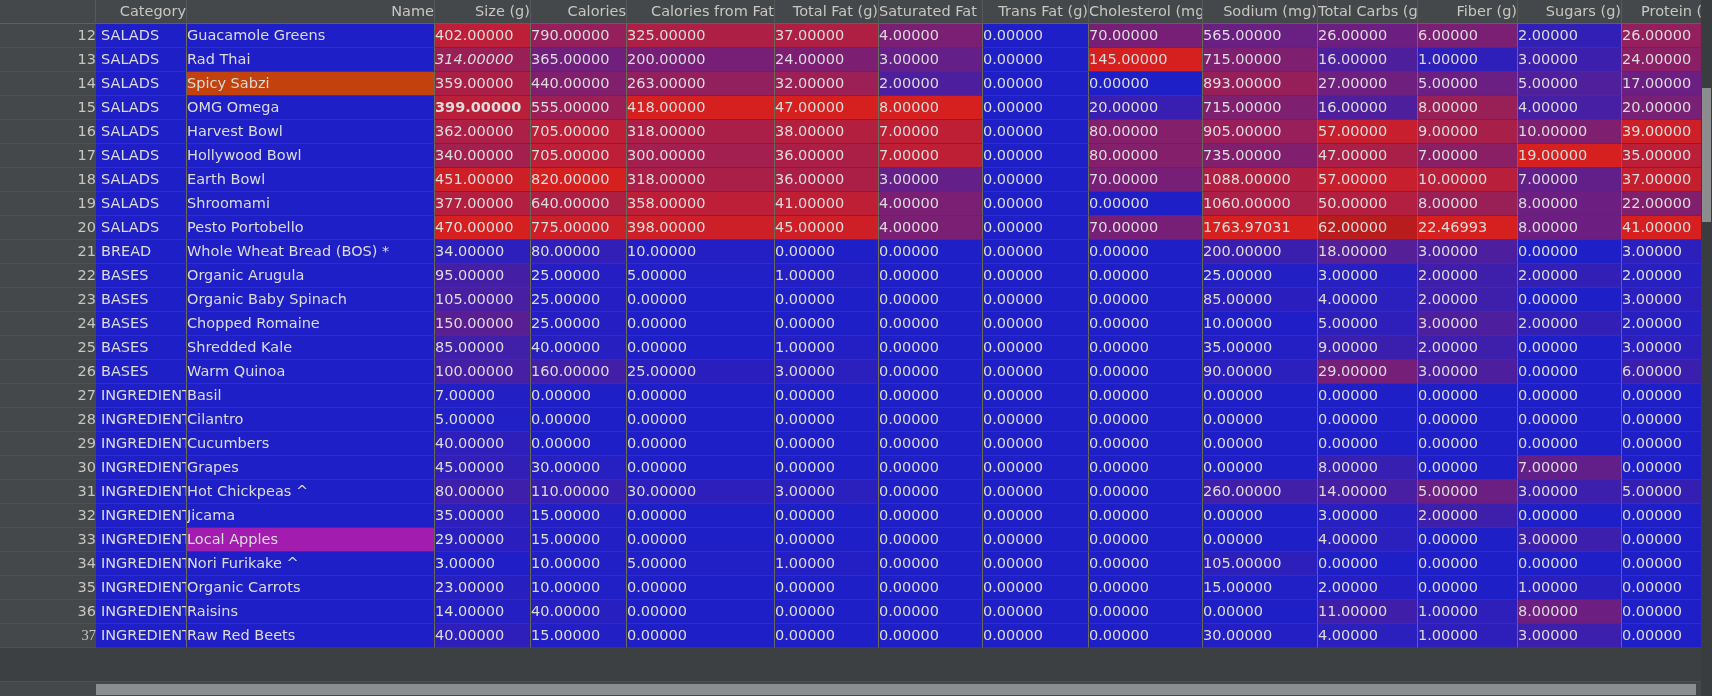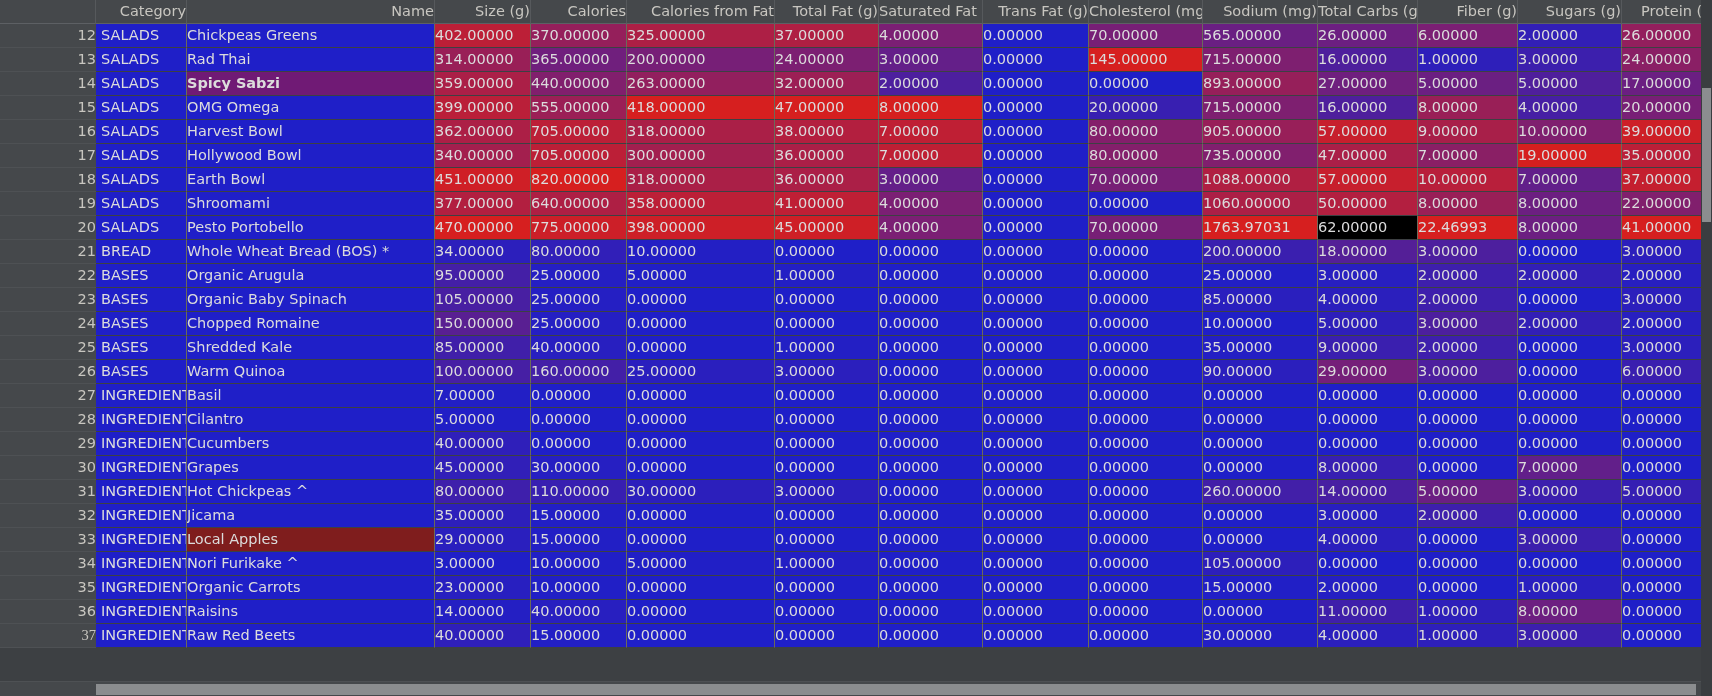--- a/index.html
+++ b/index.html
@@ -121,73 +121,73 @@
           <th style="width: 100px;">Total Carbs (g)</th>
           <th style="width: 100px;">Fiber (g)</th>
           <th style="width: 104px;">Sugars (g)</th>
           <th style="width: 96px;">Protein (g)</th>
         </tr>
     </thead>
     <tbody id="grid-body">
         <tr>
           <td class="idx" style="width: 96px;">12</td>
           <td class="cell txt catcell" style="width: 91px; background: rgb(31, 31, 200);">SALADS</td>
-          <td class="cell txt" style="width: 248px; background: rgb(31, 31, 200);">Chickpeas Greens</td>
+          <td class="cell txt" style="width: 248px; background: rgb(31, 31, 200);">Guacamole Greens</td>
           <td class="cell num" style="width: 96px; background: rgb(188, 31, 55);">402.00000</td>
-          <td class="cell num" style="width: 96px; background: rgb(149, 31, 91);">370.00000</td>
+          <td class="cell num" style="width: 96px; background: rgb(149, 31, 91);">790.00000</td>
           <td class="cell num" style="width: 148px; background: rgb(173, 31, 69);">325.00000</td>
           <td class="cell num" style="width: 104px; background: rgb(175, 31, 67);">37.00000</td>
           <td class="cell num" style="width: 104px; background: rgb(123, 31, 116);">4.00000</td>
           <td class="cell num" style="width: 106px; background: rgb(31, 31, 200);">0.00000</td>
           <td class="cell num" style="width: 114px; background: rgb(119, 31, 118);">70.00000</td>
           <td class="cell num" style="width: 106px; background: rgb(106, 31, 130);">565.00000</td>
           <td class="cell num" style="width: 100px; background: rgb(108, 31, 129);">26.00000</td>
           <td class="cell num" style="width: 100px; background: rgb(123, 31, 116);">6.00000</td>
           <td class="cell num" style="width: 104px; background: rgb(50, 31, 182);">2.00000</td>
           <td class="cell num" style="width: 96px; background: rgb(147, 31, 93);">26.00000</td>
         </tr>
         <tr>
           <td class="idx" style="width: 96px;">13</td>
           <td class="cell txt catcell" style="width: 91px; background: rgb(31, 31, 200);">SALADS</td>
           <td class="cell txt" style="width: 248px; background: rgb(31, 31, 200);">Rad Thai</td>
-          <td class="cell num" style="width: 96px; background: rgb(153, 31, 87);">314.00000</td>
+          <td class="cell num" style="width: 96px; background: rgb(153, 31, 87); font-style: italic;">314.00000</td>
           <td class="cell num" style="width: 96px; background: rgb(112, 31, 125);">365.00000</td>
           <td class="cell num" style="width: 148px; background: rgb(119, 31, 119);">200.00000</td>
           <td class="cell num" style="width: 104px; background: rgb(124, 31, 114);">24.00000</td>
           <td class="cell num" style="width: 104px; background: rgb(100, 31, 137);">3.00000</td>
           <td class="cell num" style="width: 106px; background: rgb(31, 31, 200);">0.00000</td>
           <td class="cell num" style="width: 114px; background: rgb(214, 31, 31);">145.00000</td>
           <td class="cell num" style="width: 106px; background: rgb(126, 31, 112);">715.00000</td>
           <td class="cell num" style="width: 100px; background: rgb(78, 31, 156);">16.00000</td>
           <td class="cell num" style="width: 100px; background: rgb(46, 31, 186);">1.00000</td>
           <td class="cell num" style="width: 104px; background: rgb(60, 31, 173);">3.00000</td>
           <td class="cell num" style="width: 96px; background: rgb(138, 31, 101);">24.00000</td>
         </tr>
         <tr>
           <td class="idx" style="width: 96px;">14</td>
           <td class="cell txt catcell" style="width: 91px; background: rgb(31, 31, 200);">SALADS</td>
-          <td class="cell txt" style="width: 248px; background: #701a75; font-weight: bold;">Spicy Sabzi</td>
+          <td class="cell txt" style="width: 248px; background: #c2410c;">Spicy Sabzi</td>
           <td class="cell num" style="width: 96px; background: rgb(171, 31, 71);">359.00000</td>
           <td class="cell num" style="width: 96px; background: rgb(129, 31, 109);">440.00000</td>
           <td class="cell num" style="width: 148px; background: rgb(146, 31, 94);">263.00000</td>
           <td class="cell num" style="width: 104px; background: rgb(156, 31, 85);">32.00000</td>
           <td class="cell num" style="width: 104px; background: rgb(77, 31, 158);">2.00000</td>
           <td class="cell num" style="width: 106px; background: rgb(31, 31, 200);">0.00000</td>
           <td class="cell num" style="width: 114px; background: rgb(31, 31, 200);">0.00000</td>
           <td class="cell num" style="width: 106px; background: rgb(150, 31, 90);">893.00000</td>
           <td class="cell num" style="width: 100px; background: rgb(111, 31, 126);">27.00000</td>
           <td class="cell num" style="width: 100px; background: rgb(107, 31, 130);">5.00000</td>
           <td class="cell num" style="width: 104px; background: rgb(79, 31, 156);">5.00000</td>
           <td class="cell num" style="width: 96px; background: rgb(107, 31, 130);">17.00000</td>
         </tr>
         <tr>
           <td class="idx" style="width: 96px;">15</td>
           <td class="cell txt catcell" style="width: 91px; background: rgb(31, 31, 200);">SALADS</td>
           <td class="cell txt" style="width: 248px; background: rgb(31, 31, 200);">OMG Omega</td>
-          <td class="cell num" style="width: 96px; background: rgb(186, 31, 57);">399.00000</td>
+          <td class="cell num" style="width: 96px; background: rgb(186, 31, 57); font-weight: bold;">399.00000</td>
           <td class="cell num" style="width: 96px; background: rgb(155, 31, 86);">555.00000</td>
           <td class="cell num" style="width: 148px; background: rgb(214, 31, 31);">418.00000</td>
           <td class="cell num" style="width: 104px; background: rgb(214, 31, 31);">47.00000</td>
           <td class="cell num" style="width: 104px; background: rgb(214, 31, 31);">8.00000</td>
           <td class="cell num" style="width: 106px; background: rgb(31, 31, 200);">0.00000</td>
           <td class="cell num" style="width: 114px; background: rgb(56, 31, 177);">20.00000</td>
           <td class="cell num" style="width: 106px; background: rgb(126, 31, 112);">715.00000</td>
           <td class="cell num" style="width: 100px; background: rgb(78, 31, 156);">16.00000</td>
           <td class="cell num" style="width: 100px; background: rgb(153, 31, 87);">8.00000</td>
           <td class="cell num" style="width: 104px; background: rgb(70, 31, 164);">4.00000</td>
@@ -266,21 +266,21 @@
           <td class="cell txt catcell" style="width: 91px; background: rgb(31, 31, 200);">SALADS</td>
           <td class="cell txt" style="width: 248px; background: rgb(31, 31, 200);">Pesto Portobello</td>
           <td class="cell num" style="width: 96px; background: rgb(214, 31, 31);">470.00000</td>
           <td class="cell num" style="width: 96px; background: rgb(204, 31, 40);">775.00000</td>
           <td class="cell num" style="width: 148px; background: rgb(205, 31, 39);">398.00000</td>
           <td class="cell num" style="width: 104px; background: rgb(206, 31, 38);">45.00000</td>
           <td class="cell num" style="width: 104px; background: rgb(123, 31, 116);">4.00000</td>
           <td class="cell num" style="width: 106px; background: rgb(31, 31, 200);">0.00000</td>
           <td class="cell num" style="width: 114px; background: rgb(119, 31, 118);">70.00000</td>
           <td class="cell num" style="width: 106px; background: rgb(214, 31, 31);">1763.97031</td>
-          <td class="cell num" style="width: 100px; background: #000000; margin-top: 40px;">62.00000</td>
+          <td class="cell num" style="width: 100px; background: #b91c1c; margin-top: 40px;">62.00000</td>
           <td class="cell num" style="width: 100px; background: rgb(214, 31, 31);">22.46993</td>
           <td class="cell num" style="width: 104px; background: rgb(108, 31, 129);">8.00000</td>
           <td class="cell num" style="width: 96px; background: rgb(214, 31, 31);">41.00000</td>
         </tr>
         <tr>
           <td class="idx" style="width: 96px;">21</td>
           <td class="cell txt catcell" style="width: 91px; background: rgb(31, 31, 200);">BREAD</td>
           <td class="cell txt" style="width: 248px; background: rgb(31, 31, 200);">Whole Wheat Bread (BOS) *</td>
           <td class="cell num" style="width: 96px; background: rgb(44, 31, 188);">34.00000</td>
           <td class="cell num" style="width: 96px; background: rgb(49, 31, 184);">80.00000</td>
@@ -478,21 +478,21 @@
           <td class="cell num" style="width: 114px; background: rgb(31, 31, 200);">0.00000</td>
           <td class="cell num" style="width: 106px; background: rgb(31, 31, 200);">0.00000</td>
           <td class="cell num" style="width: 100px; background: rgb(40, 31, 192);">3.00000</td>
           <td class="cell num" style="width: 100px; background: rgb(62, 31, 172);">2.00000</td>
           <td class="cell num" style="width: 104px; background: rgb(31, 31, 200);">0.00000</td>
           <td class="cell num" style="width: 96px; background: rgb(31, 31, 200);">0.00000</td>
         </tr>
         <tr>
           <td class="idx" style="width: 96px;">33</td>
           <td class="cell txt catcell" style="width: 91px; background: rgb(31, 31, 200);">INGREDIENTS</td>
-          <td class="cell txt" style="width: 248px; background: #7f1d1d;">Local Apples</td>
+          <td class="cell txt" style="width: 248px; background: #a21caf;">Local Apples</td>
           <td class="cell num" style="width: 96px; background: rgb(42, 31, 190);">29.00000</td>
           <td class="cell num" style="width: 96px; background: rgb(34, 31, 197);">15.00000</td>
           <td class="cell num" style="width: 148px; background: rgb(31, 31, 200);">0.00000</td>
           <td class="cell num" style="width: 104px; background: rgb(31, 31, 200);">0.00000</td>
           <td class="cell num" style="width: 104px; background: rgb(31, 31, 200);">0.00000</td>
           <td class="cell num" style="width: 106px; background: rgb(31, 31, 200);">0.00000</td>
           <td class="cell num" style="width: 114px; background: rgb(31, 31, 200);">0.00000</td>
           <td class="cell num" style="width: 106px; background: rgb(31, 31, 200);">0.00000</td>
           <td class="cell num" style="width: 100px; background: rgb(43, 31, 189);">4.00000</td>
           <td class="cell num" style="width: 100px; background: rgb(31, 31, 200);">0.00000</td>

